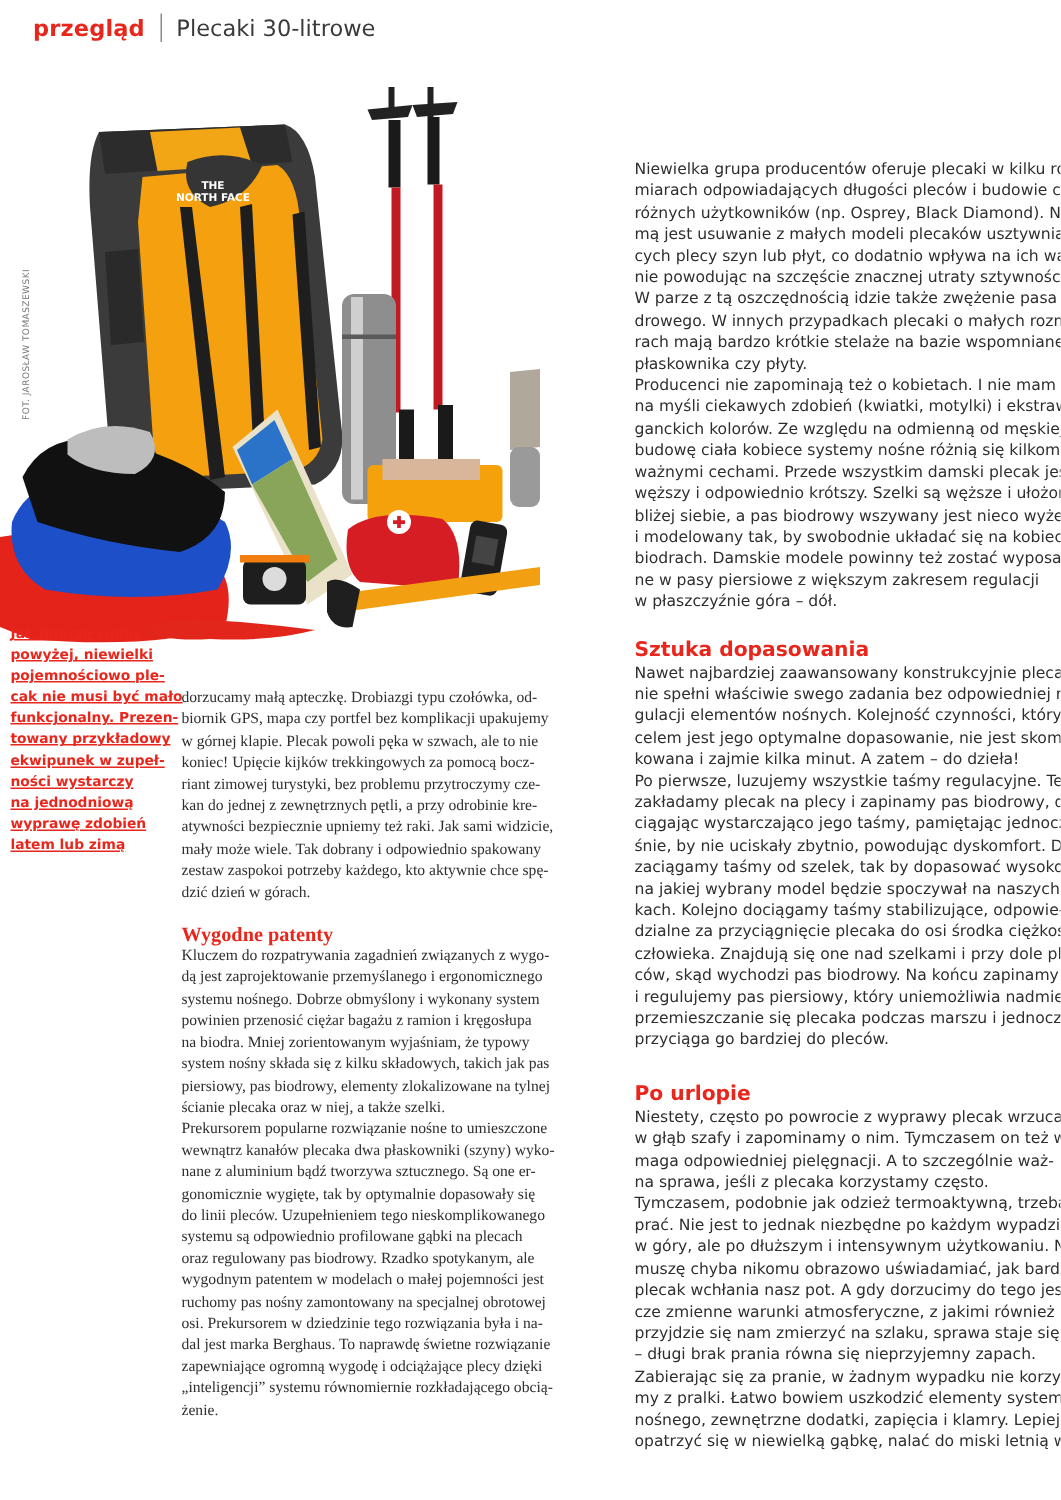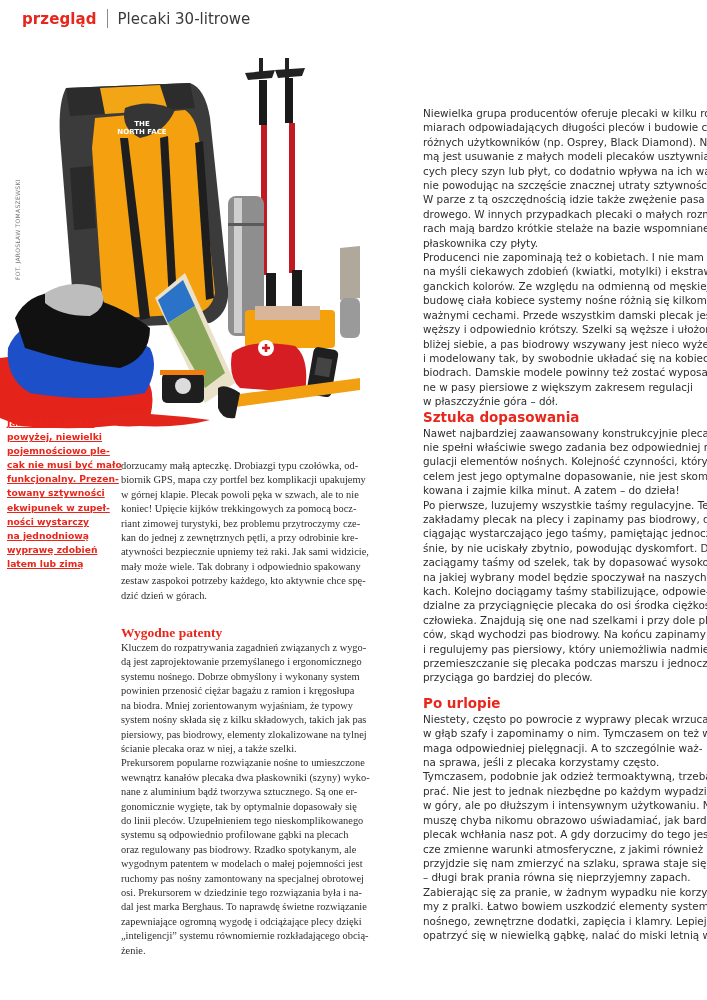--- a/index.html
+++ b/index.html
@@ -24,21 +24,21 @@
     color: #e8261c; font-size: 9.2px; line-height: 14.1px; font-weight: bold; text-decoration: underline;
   }
   .caption span { display: block; white-space: nowrap; }
 
   .col { position: absolute; font-size: 10.4px; line-height: 14.4px; color: #2e2e2e; }
   .col .ln { display: block; white-space: nowrap; }
   .col1 { left: 121px; top: 459px; width: 238px; font-family: Liberation Serif, serif; }
   .col2 { left: 423px; top: 106px; width: 280px; }
   .h {
     color: #e8261c; font-weight: bold; font-size: 13.5px; line-height: 17px; display: block;
-    margin-top: 21px; margin-bottom: 0px; white-space: nowrap;
+    margin-top: 11px; margin-bottom: 0px; white-space: nowrap;
   }
 </style>
 </head>
 <body>
 
 <div class="header">
   <span class="section">przegląd</span>
   <span class="divider"></span>
   <span class="topic">Plecaki 30-litrowe</span>
 </div>
@@ -126,21 +126,21 @@
   </svg>
   <span class="credit">FOT. JAROSŁAW TOMASZEWSKI</span>
 </div>
 
 <div class="caption">
   <span>Jak dobrze widać</span>
   <span> powyżej, niewielki</span>
   <span>pojemnościowo ple-</span>
   <span>cak nie musi być mało</span>
   <span>funkcjonalny. Prezen-</span>
-  <span>towany sztywności</span>
+  <span>towany przykładowy</span>
   <span>ekwipunek w zupeł-</span>
   <span>ności wystarczy</span>
   <span>na jednodniową</span>
   <span>wyprawę zdobień</span>
   <span>latem lub zimą</span>
 </div>
 
 <div class="col col1">
   <div>
       <span class="ln">dorzucamy małą apteczkę. Drobiazgi typu czołówka, od-</span>
@@ -198,42 +198,42 @@
       <span class="ln">ganckich kolorów. Ze względu na odmienną od męskiej</span>
       <span class="ln">budowę ciała kobiece systemy nośne różnią się kilkoma</span>
       <span class="ln">ważnymi cechami. Przede wszystkim damski plecak jest</span>
       <span class="ln">węższy i odpowiednio krótszy. Szelki są węższe i ułożone</span>
       <span class="ln">bliżej siebie, a pas biodrowy wszywany jest nieco wyżej</span>
       <span class="ln">i modelowany tak, by swobodnie układać się na kobiecych</span>
       <span class="ln">biodrach. Damskie modele powinny też zostać wyposażo-</span>
       <span class="ln">ne w pasy piersiowe z większym zakresem regulacji</span>
       <span class="ln">w płaszczyźnie góra – dół.</span>
     </div>
-  <span class="h" style="margin-top:0">Sztuka dopasowania</span>
+  <span class="h" style="margin-top:16px">Sztuka dopasowania</span>
   <div>
       <span class="ln">Nawet najbardziej zaawansowany konstrukcyjnie plecak</span>
       <span class="ln">nie spełni właściwie swego zadania bez odpowiedniej re-</span>
       <span class="ln">gulacji elementów nośnych. Kolejność czynności, których</span>
       <span class="ln">celem jest jego optymalne dopasowanie, nie jest skompli-</span>
       <span class="ln">kowana i zajmie kilka minut. A zatem – do dzieła!</span>
       <span class="ln">Po pierwsze, luzujemy wszystkie taśmy regulacyjne. Teraz</span>
       <span class="ln">zakładamy plecak na plecy i zapinamy pas biodrowy, do-</span>
       <span class="ln">ciągając wystarczająco jego taśmy, pamiętając jednocze-</span>
       <span class="ln">śnie, by nie uciskały zbytnio, powodując dyskomfort. Dalej</span>
       <span class="ln">zaciągamy taśmy od szelek, tak by dopasować wysokość,</span>
       <span class="ln">na jakiej wybrany model będzie spoczywał na naszych bar-</span>
       <span class="ln">kach. Kolejno dociągamy taśmy stabilizujące, odpowie-</span>
       <span class="ln">dzialne za przyciągnięcie plecaka do osi środka ciężkości</span>
       <span class="ln">człowieka. Znajdują się one nad szelkami i przy dole ple-</span>
       <span class="ln">ców, skąd wychodzi pas biodrowy. Na końcu zapinamy</span>
       <span class="ln">i regulujemy pas piersiowy, który uniemożliwia nadmierne</span>
       <span class="ln">przemieszczanie się plecaka podczas marszu i jednocześnie</span>
       <span class="ln">przyciąga go bardziej do pleców.</span>
     </div>
-  <span class="h" style="margin-top:10px">Po urlopie</span>
+  <span class="h" style="margin-top:20px">Po urlopie</span>
   <div>
       <span class="ln">Niestety, często po powrocie z wyprawy plecak wrzucamy</span>
       <span class="ln">w głąb szafy i zapominamy o nim. Tymczasem on też wy-</span>
       <span class="ln">maga odpowiedniej pielęgnacji. A to szczególnie waż-</span>
       <span class="ln">na sprawa, jeśli z plecaka korzystamy często.</span>
       <span class="ln">Tymczasem, podobnie jak odzież termoaktywną, trzeba go</span>
       <span class="ln">prać. Nie jest to jednak niezbędne po każdym wypadzie</span>
       <span class="ln">w góry, ale po dłuższym i intensywnym użytkowaniu. Nie</span>
       <span class="ln">muszę chyba nikomu obrazowo uświadamiać, jak bardzo</span>
       <span class="ln">plecak wchłania nasz pot. A gdy dorzucimy do tego jesz-</span>

